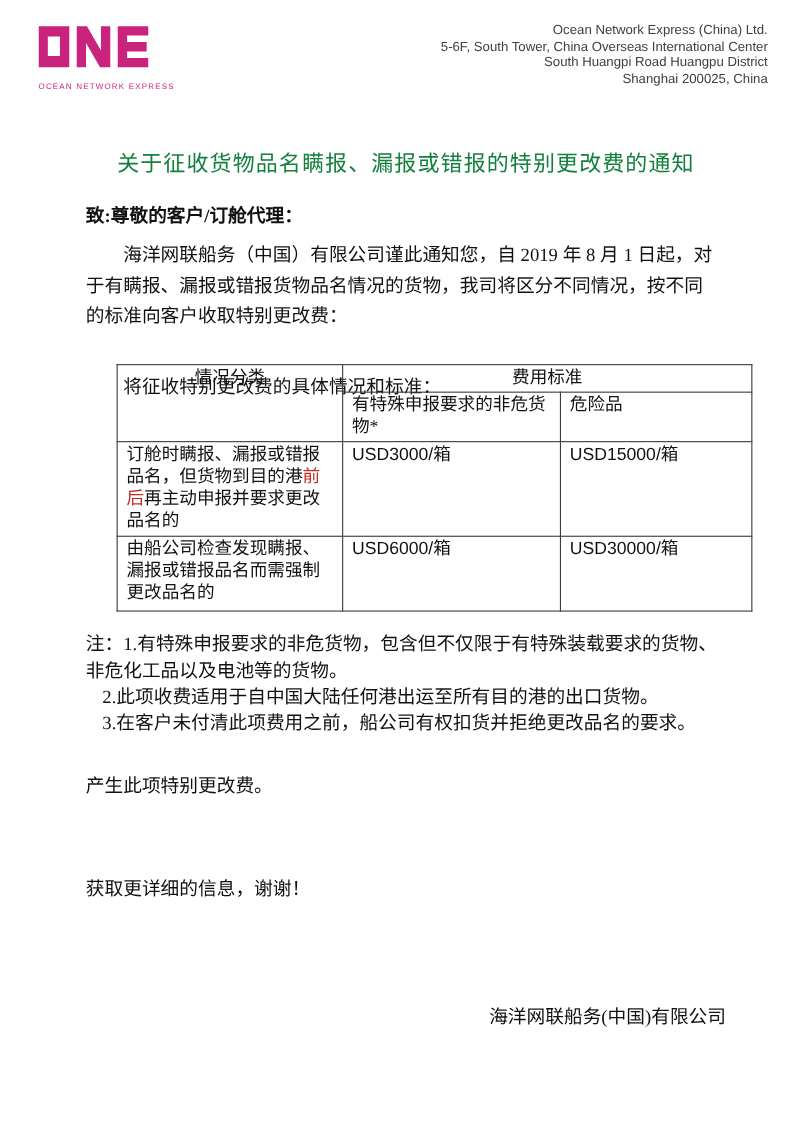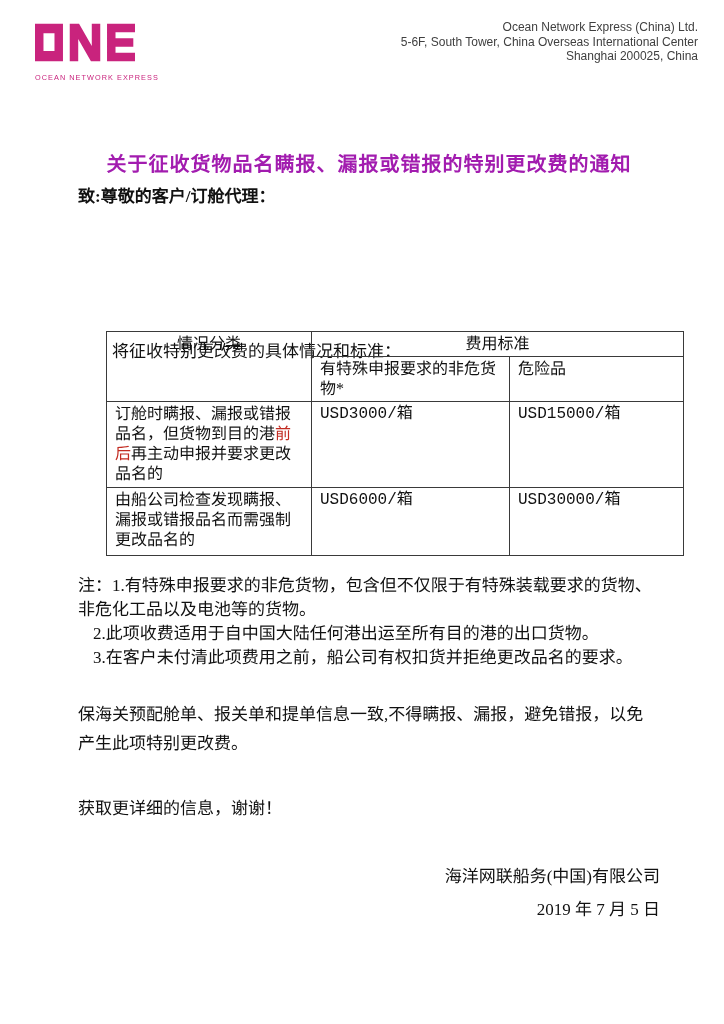--- a/index.html
+++ b/index.html
@@ -28,79 +28,85 @@
   .addr {
     text-align: right;
     font-family: "Liberation Sans", sans-serif;
     font-size: 12px; line-height: 14.5px;
     color: #404040;
   }
 
   
   .abs { position: absolute; left: 78px; width: 582px; }
   .doc-title {
-    top: 148px; text-align: center;
-    font-size: 20px; font-weight: bold; letter-spacing: 1px;
-    color: #a21caf;
+    top: 132px; text-align: center;
+    font-size: 20px; font-weight: normal; letter-spacing: 1px;
+    color: #15803d;
   }
   .salutation { top: 182px; font-size: 17px; font-weight: bold; }
   .para { font-size: 17px; line-height: 28px; }
   .para1 { top: 218px; }
   .table-intro { top: 309px; font-size: 17px; margin-top: 28px; }
   .ind { text-indent: 2em; }
 
   
   .fee-table-wrap { top: 331px; }
   table.fee { border-collapse: collapse; table-layout: fixed; width: 577px; margin-left: 28px; }
   table.fee td {
     border: 1px solid #3a3a3a;
     vertical-align: top;
     padding: 2px 8px;
     font-size: 16px; line-height: 20px;
   }
   td.hc { text-align: center; }
-  td.fee-val { font-family: Liberation Mono, monospace; font-size: 15px; padding-top: 3px; }
+  td.fee-val { font-family: Liberation Sans, sans-serif; font-size: 15px; padding-top: 3px; }
   .red { color: #C22B21; }
 
   
   .notes { top: 574px; font-size: 17px; line-height: 24px; }
   .note-ind { padding-left: 15px; }
 
   
   .closing1 { top: 700px; line-height: 29px; }
   .closing2 { top: 794px; line-height: 29px; }
 
   
-  .signature { top: 860px; text-align: right; font-size: 17px; line-height: 33px; }
+  .signature { top: 908px; text-align: right; font-size: 17px; line-height: 33px; }
 </style>
 </head>
 <body>
 
 <div class="page">
 
   <div class="header-row">
     <div class="logo-block">
       <svg width="100" height="45" viewBox="0 0 118 44" aria-label="ONE">
         <path fill="#C9237D" fill-rule="evenodd" d="M0 0 H33 V44 H0 Z M10 11 H23 V32 H10 Z"></path>
         <path fill="#C9237D" d="M41 0 h11 l15 26 V0 h10 v44 h-11 L51 18 v26 H41 Z"></path>
         <path fill="#C9237D" d="M85 0 H118 V10 H95 V17 H116 V27 H95 V34 H118 V44 H85 Z"></path>
       </svg>
       <div class="logo-sub">OCEAN NETWORK EXPRESS</div>
     </div>
     <div class="addr">
       <div>Ocean Network Express (China) Ltd.</div>
       <div>5-6F, South Tower, China Overseas International Center</div>
+      <div>South Huangpi Road Huangpu District</div>
       <div>Shanghai 200025, China</div>
     </div>
   </div>
 
   <div class="abs doc-title">关于征收货物品名瞒报、漏报或错报的特别更改费的通知</div>
 
   <div class="abs salutation">致:尊敬的客户/订舱代理：</div>
 
+  <div class="abs para para1">
+    <div class="ind">海洋网联船务（中国）有限公司谨此通知您，自 2019 年 8 月 1 日起，对</div>
+    <div>于有瞒报、漏报或错报货物品名情况的货物，我司将区分不同情况，按不同</div>
+    <div>的标准向客户收取特别更改费：</div>
+  </div>
 
   <div class="abs table-intro ind">将征收特别更改费的具体情况和标准：</div>
 
   <div class="abs fee-table-wrap">
     <table class="fee">
       <colgroup>
           <col style="width:205px">
           <col style="width:198px">
           <col style="width:174px">
         </colgroup>
@@ -128,26 +134,24 @@
   </div>
 
   <div class="abs notes">
     <div>注：1.有特殊申报要求的非危货物，包含但不仅限于有特殊装载要求的货物、</div>
     <div>非危化工品以及电池等的货物。</div>
     <div class="note-ind">2.此项收费适用于自中国大陆任何港出运至所有目的港的出口货物。</div>
     <div class="note-ind">3.在客户未付清此项费用之前，船公司有权扣货并拒绝更改品名的要求。</div>
   </div>
 
   <div class="abs para closing1">
-    <div>保海关预配舱单、报关单和提单信息一致,不得瞒报、漏报，避免错报，以免</div>
     <div>产生此项特别更改费。</div>
   </div>
 
   <div class="abs para closing2">
     <div>获取更详细的信息，谢谢！</div>
   </div>
 
   <div class="abs signature">
     <div>海洋网联船务(中国)有限公司</div>
-    <div>2019 年 7 月 5 日</div>
   </div>
 
 </div>
 
 </body></html>

